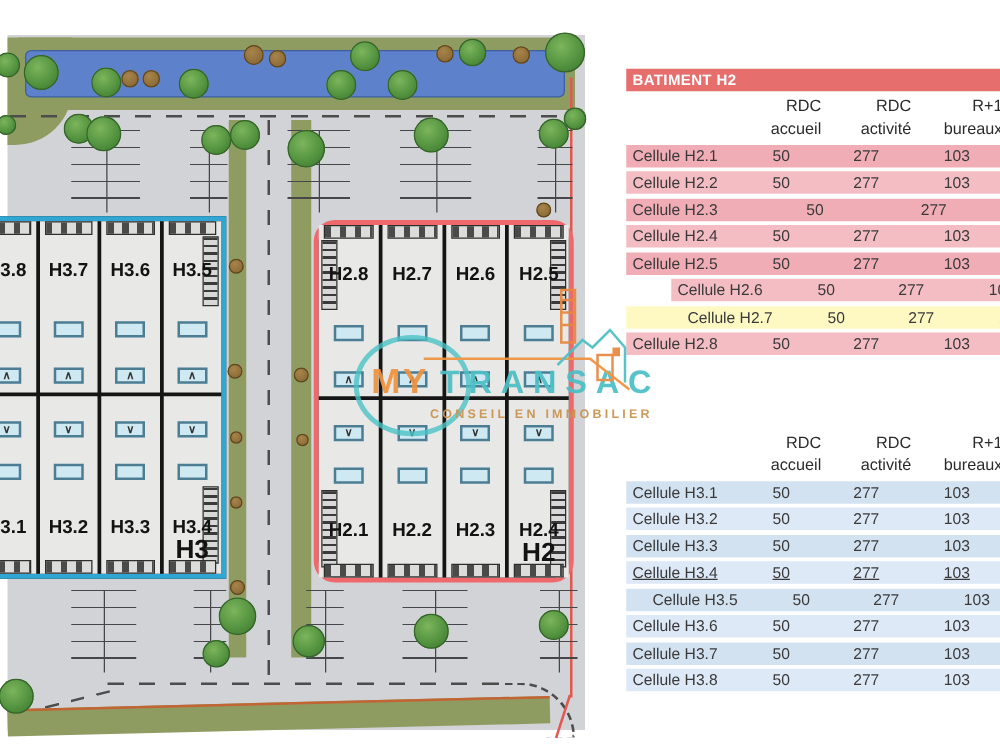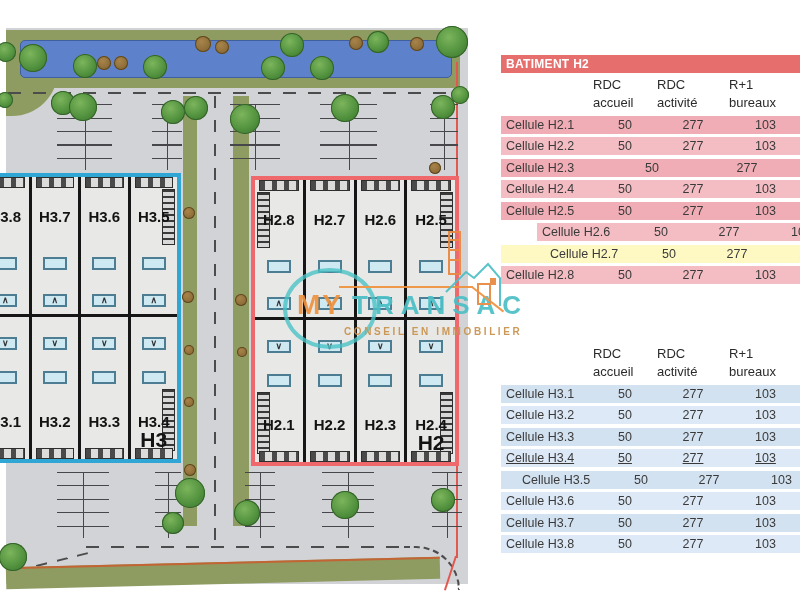--- a/index.html
+++ b/index.html
@@ -45,21 +45,21 @@
   .w-tr{position:absolute;left:352px;top:290px;font-size:26px;font-weight:bold;letter-spacing:7px;}
   .roofline{position:absolute;left:339px;top:286px;width:134px;height:2px;}
   .roofslope{position:absolute;left:472px;top:286px;width:40px;height:2px;transform:rotate(38deg);transform-origin:left center;}
   .tagline{position:absolute;left:344px;top:326px;font-size:10px;font-weight:bold;letter-spacing:2.6px;}
   .househ{position:absolute;left:444px;top:228px;}
 
   
   #tables{position:absolute;left:501px;top:55px;width:301px;}
   .tbar{height:18px;line-height:18px;color:#fff;font-weight:bold;font-size:12px;padding-left:5px;letter-spacing:.3px;box-sizing:border-box;}
   .thead{display:grid;grid-template-columns:64px 72px 73px;padding-left:92px;margin-top:3px;height:36px;}
-  .hcell{text-align:left;font-size:13px;color:#2b2b2b;line-height:1.35;}
+  .hcell{text-align:right;font-size:13px;color:#2b2b2b;line-height:1.35;}
   .tbody{margin-top:2px;}
   .trow{display:grid;grid-template-columns:92px 64px 72px 73px;height:18px;margin-top:3.5px;align-items:center;font-size:12.5px;color:#3a3a3a;}
   .tlabel{padding-left:5px;}
   .tval{text-align:center;}
   .gap2{margin-top:61px;}
 </style>
 </head>
 <body>
 
 <div id="canvas">
@@ -137,21 +137,21 @@
         <div class="ric r1"></div>
         <div class="ric vent r2">∧</div>
         <div class="ric vent r3">∨</div>
         <div class="ric r4"></div>
         <div class="clabel cb">H3.4</div>
         <div class="biglabel">H3</div>
         <div class="dock db"></div>
       </div>
     </div>
 
-    <div class="building" style="left:251px;top:176px;width:208px;border-color:#ef686c;">
+    <div class="building" style="left:251px;top:176px;width:208px;border-color:#ef686c;border-radius:17px;">
       <div class="ridge"></div>
       <div class="bcol">
         <div class="dock dt"></div>
         <div class="stair st sl"></div>
         <div class="stair sb sl"></div>
         <div class="clabel ct">H2.8</div>
         <div class="ric r1"></div>
         <div class="ric vent r2">∧</div>
         <div class="ric vent r3">∨</div>
         <div class="ric r4"></div>

